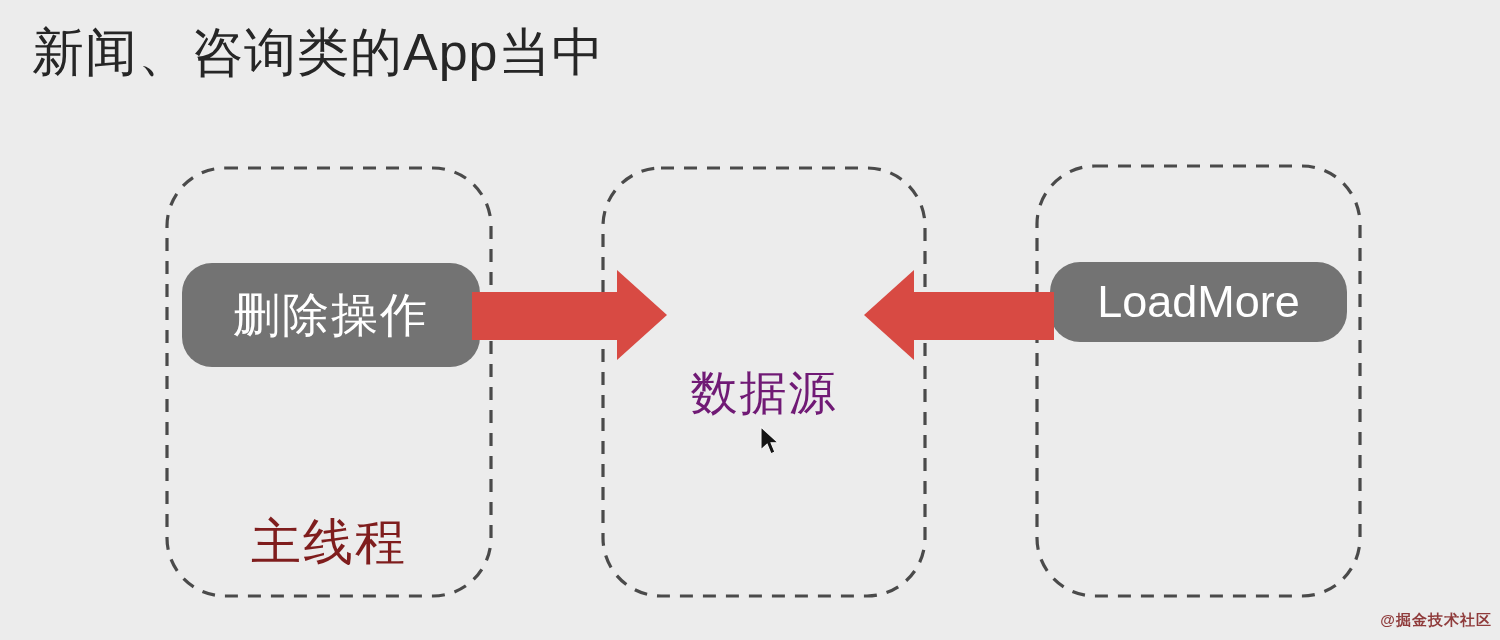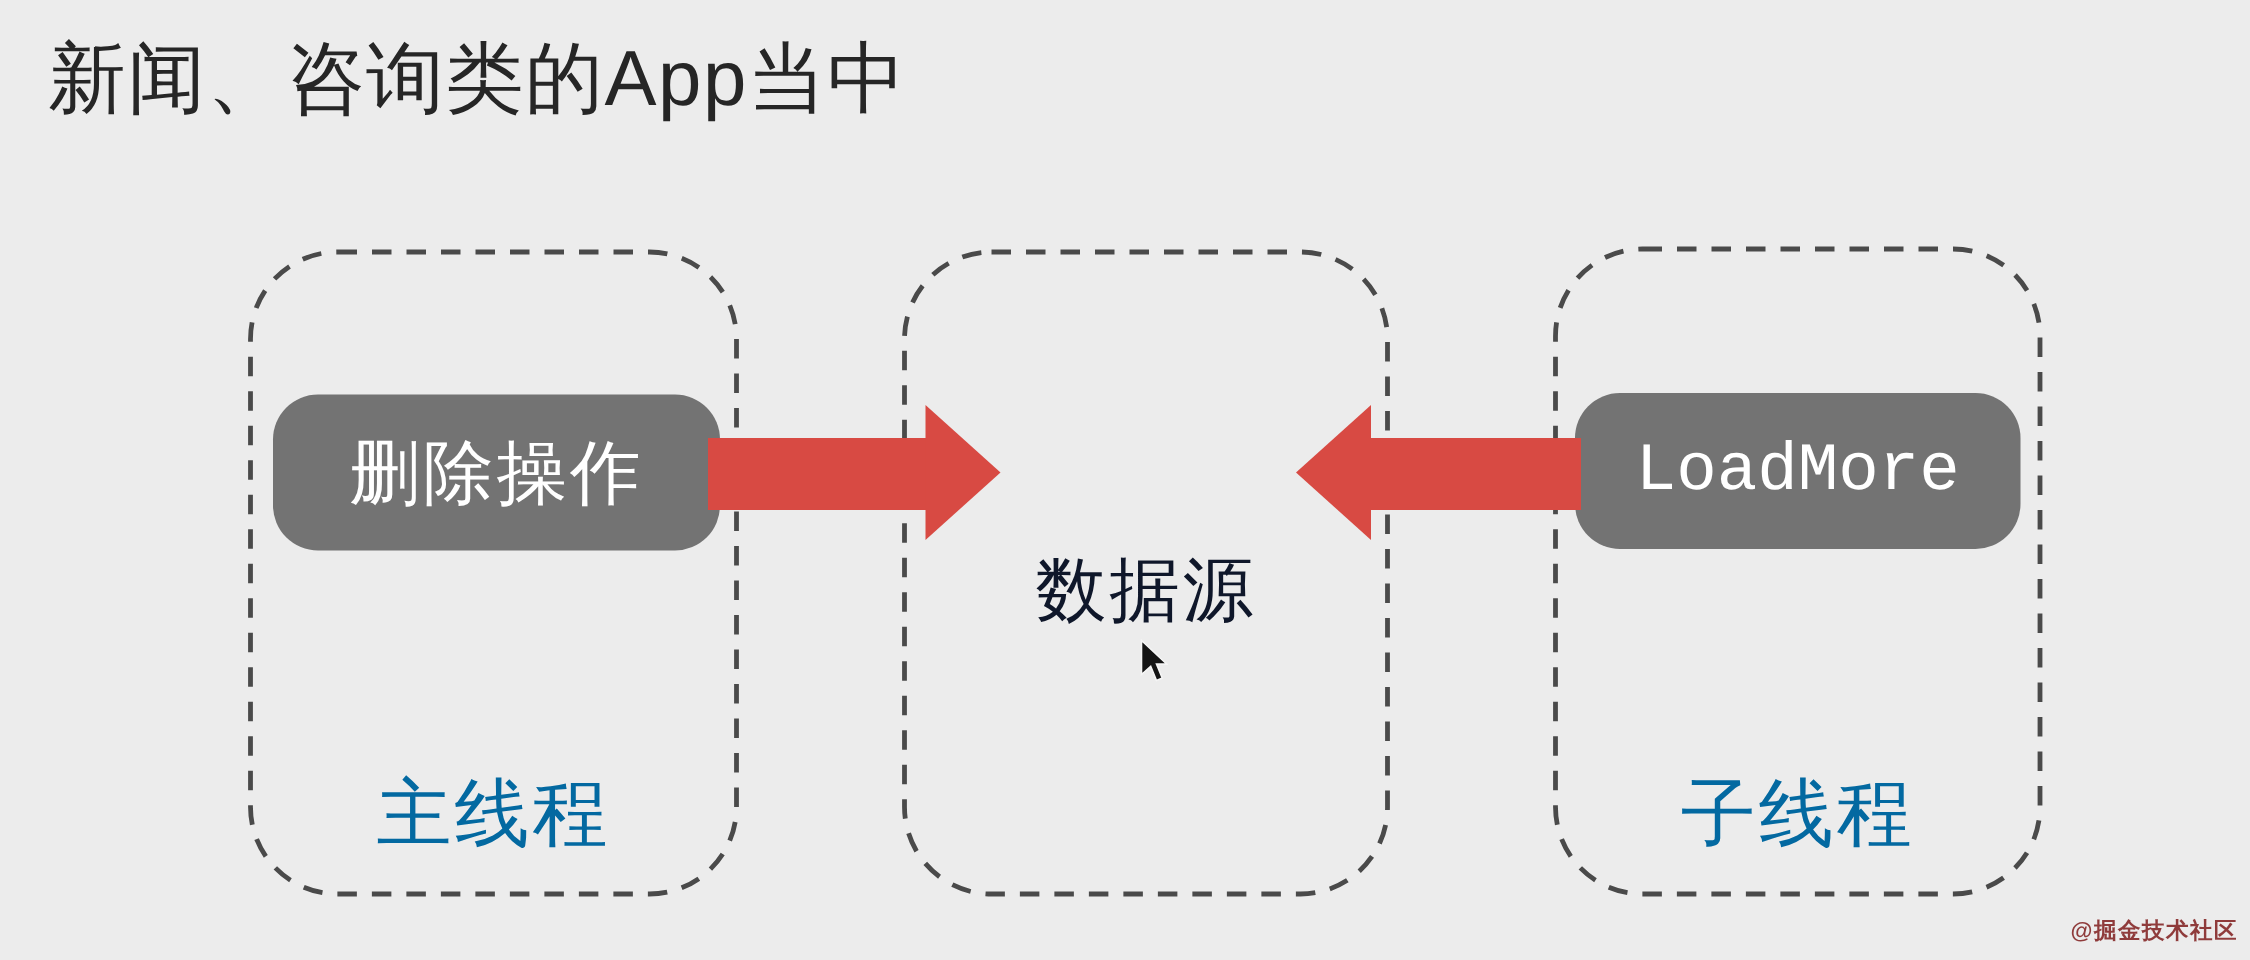--- a/index.html
+++ b/index.html
@@ -34,46 +34,46 @@
   .box-left   { left: 165px; top: 166px; width: 328px; height: 432px; }
   .box-center { left: 601px; top: 166px; width: 326px; height: 432px; }
   .box-right  { left: 1035px; top: 164px; width: 327px; height: 434px; }
   .thread-label {
     position: absolute;
     left: 0; right: 0;
     bottom: 22px;
     text-align: center;
     font-size: 50px;
     font-weight: 400;
-    color: #0369a1;
+    color: #7f1d1d;
     letter-spacing: 2px;
   }
   .datasource-label {
     position: absolute;
     left: 0; right: 0;
     top: 196px;
     text-align: center;
     font-size: 47px;
     font-weight: 400;
-    color: #0f172a;
+    color: #701a75;
     letter-spacing: 2px;
   }
   
   .pill {
     position: absolute;
     z-index: 2;
     background: #737373;
     border-radius: 30px;
     display: flex;
     align-items: center;
     justify-content: center;
     color: #FFFFFF;
   }
   .pill-left  { left: 182px; top: 263px; width: 298px; height: 104px; font-size: 47px; letter-spacing: 2px; }
-  .pill-right { left: 1050px; top: 262px; width: 297px; height: 104px; font-size: 45px; font-family: Liberation Mono, monospace; }
+  .pill-right { left: 1050px; top: 262px; width: 297px; height: 80px; font-size: 45px; }
   .arrow-shaft {
     position: absolute;
     z-index: 2;
     background: #D84A43;
     top: 292px;
     height: 48px;
   }
   .shaft-left  { left: 472px; width: 146px; }
   .shaft-right { left: 908px; width: 146px; }
   .arrow-head {
@@ -127,21 +127,20 @@
     <svg viewBox="0 0 326 432" preserveAspectRatio="none">
       <rect x="2" y="2" width="322" height="428" rx="58" ry="58" fill="none" stroke="#4A4A4A" stroke-width="3.2" stroke-dasharray="13 10"></rect>
     </svg>
     <div class="datasource-label">数据源</div>
   </div>
 
   <div class="dash-box box-right">
     <svg viewBox="0 0 327 434" preserveAspectRatio="none">
       <rect x="2" y="2" width="323" height="430" rx="58" ry="58" fill="none" stroke="#4A4A4A" stroke-width="3.2" stroke-dasharray="13 10"></rect>
     </svg>
-    <div class="thread-label">子线程</div>
   </div>
 
   <div class="pill pill-left">
     <span>删除操作</span>
   </div>
   <div class="arrow-shaft shaft-left"></div>
   <div class="arrow-head head-right"></div>
 
   <div class="pill pill-right">
     <span>LoadMore</span>

